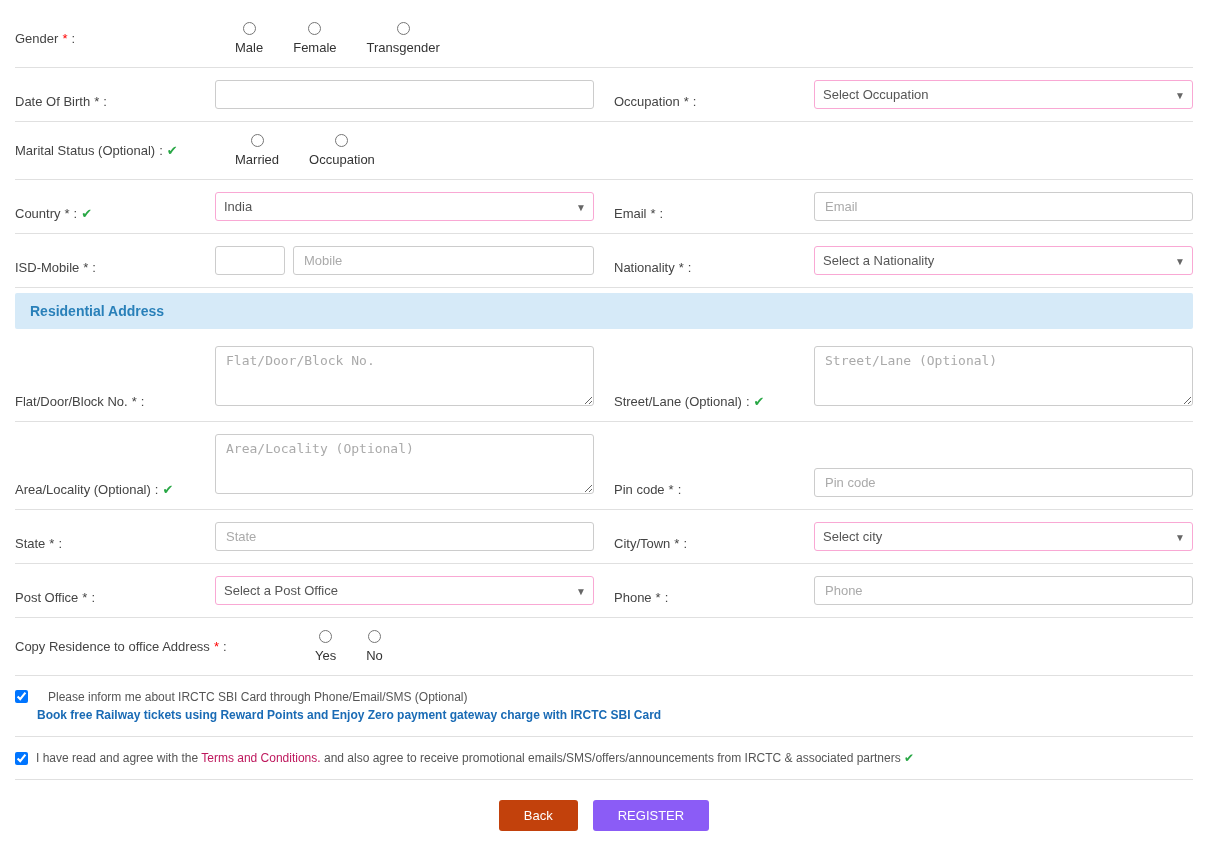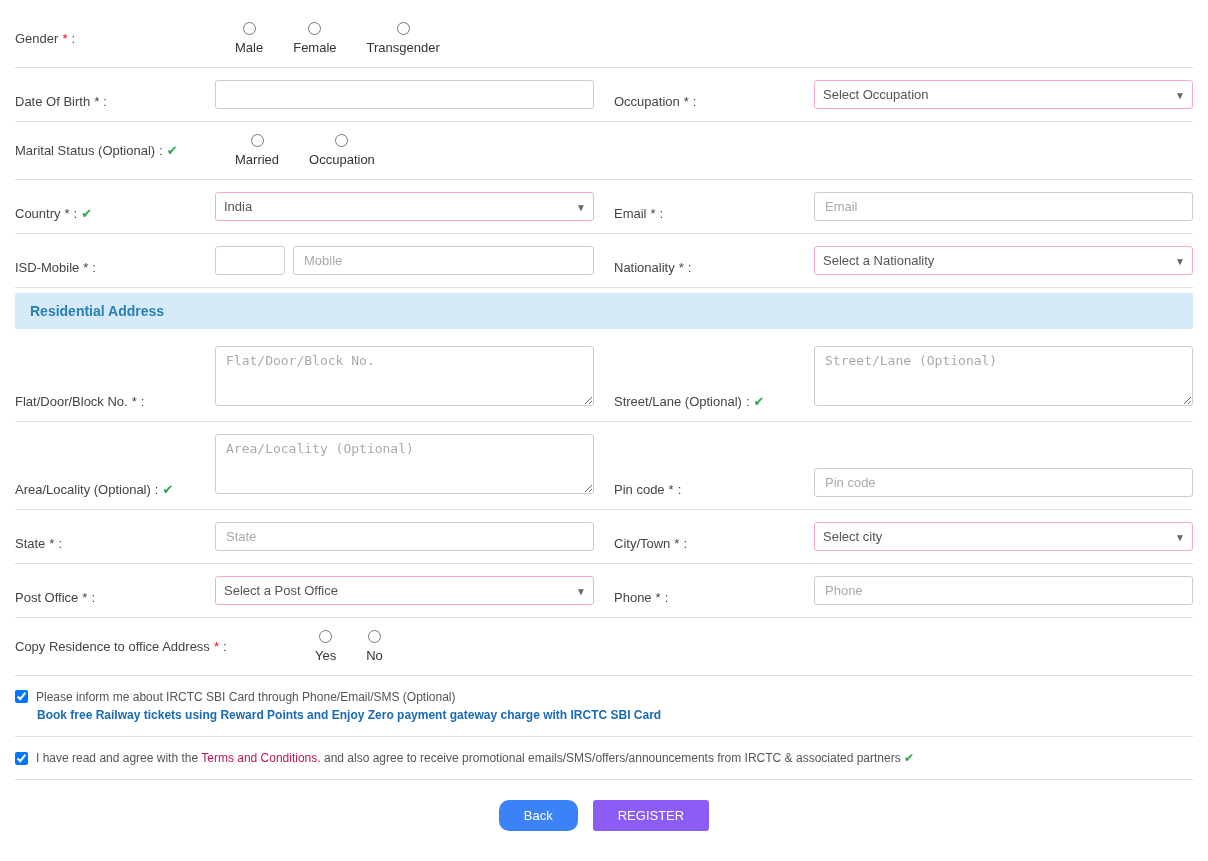--- a/index.html
+++ b/index.html
@@ -63,35 +63,35 @@
       font-size: 14px;
       font-weight: bold;
       margin: 5px 0;
       border-radius: 2px;
     }
     .isd-mobile-group { display: flex; align-items: center; gap: 8px; flex: 1; }
     .isd-input { width: 70px; }
     .isd-input input { width: 100%; padding: 6px 8px; border: 1px solid #ccc; border-radius: 3px; font-size: 13px; color: #555; }
     .mobile-input { flex: 1; }
     .consent-section { padding: 14px 0; border-bottom: 1px solid #e0e0e0; }
-    .consent-row { display: flex; align-items: flex-start; gap: 8px; margin-bottom: 4px; }
+    .consent-row { display: flex; align-items: flex-start; gap: 20px; margin-bottom: 4px; }
     .consent-text { font-size: 12px; color: #555; }
     .promo-text { font-size: 12px; color: #1a6bb5; font-weight: bold; margin-top: 4px; padding-left: 22px; }
     .terms-section { padding: 14px 0; border-bottom: 1px solid #e0e0e0; }
     .terms-row { display: flex; align-items: center; gap: 8px; }
     .terms-text { font-size: 12px; color: #555; }
     .terms-link { color: #be185d; text-decoration: none; }
     .button-row { display: flex; justify-content: center; gap: 15px; padding: 20px 0; }
     .btn-back {
-      background: #3b82f6;
+      background: #c2410c;
       color: #fff;
       border: none;
       padding: 8px 25px;
       font-size: 13px;
-      border-radius: 10px;
+      border-radius: 3px;
       cursor: pointer;
     }
     .btn-register {
       background: #8b5cf6;
       color: #fff;
       border: none;
       padding: 8px 25px;
       font-size: 13px;
       border-radius: 3px;
       cursor: pointer;

